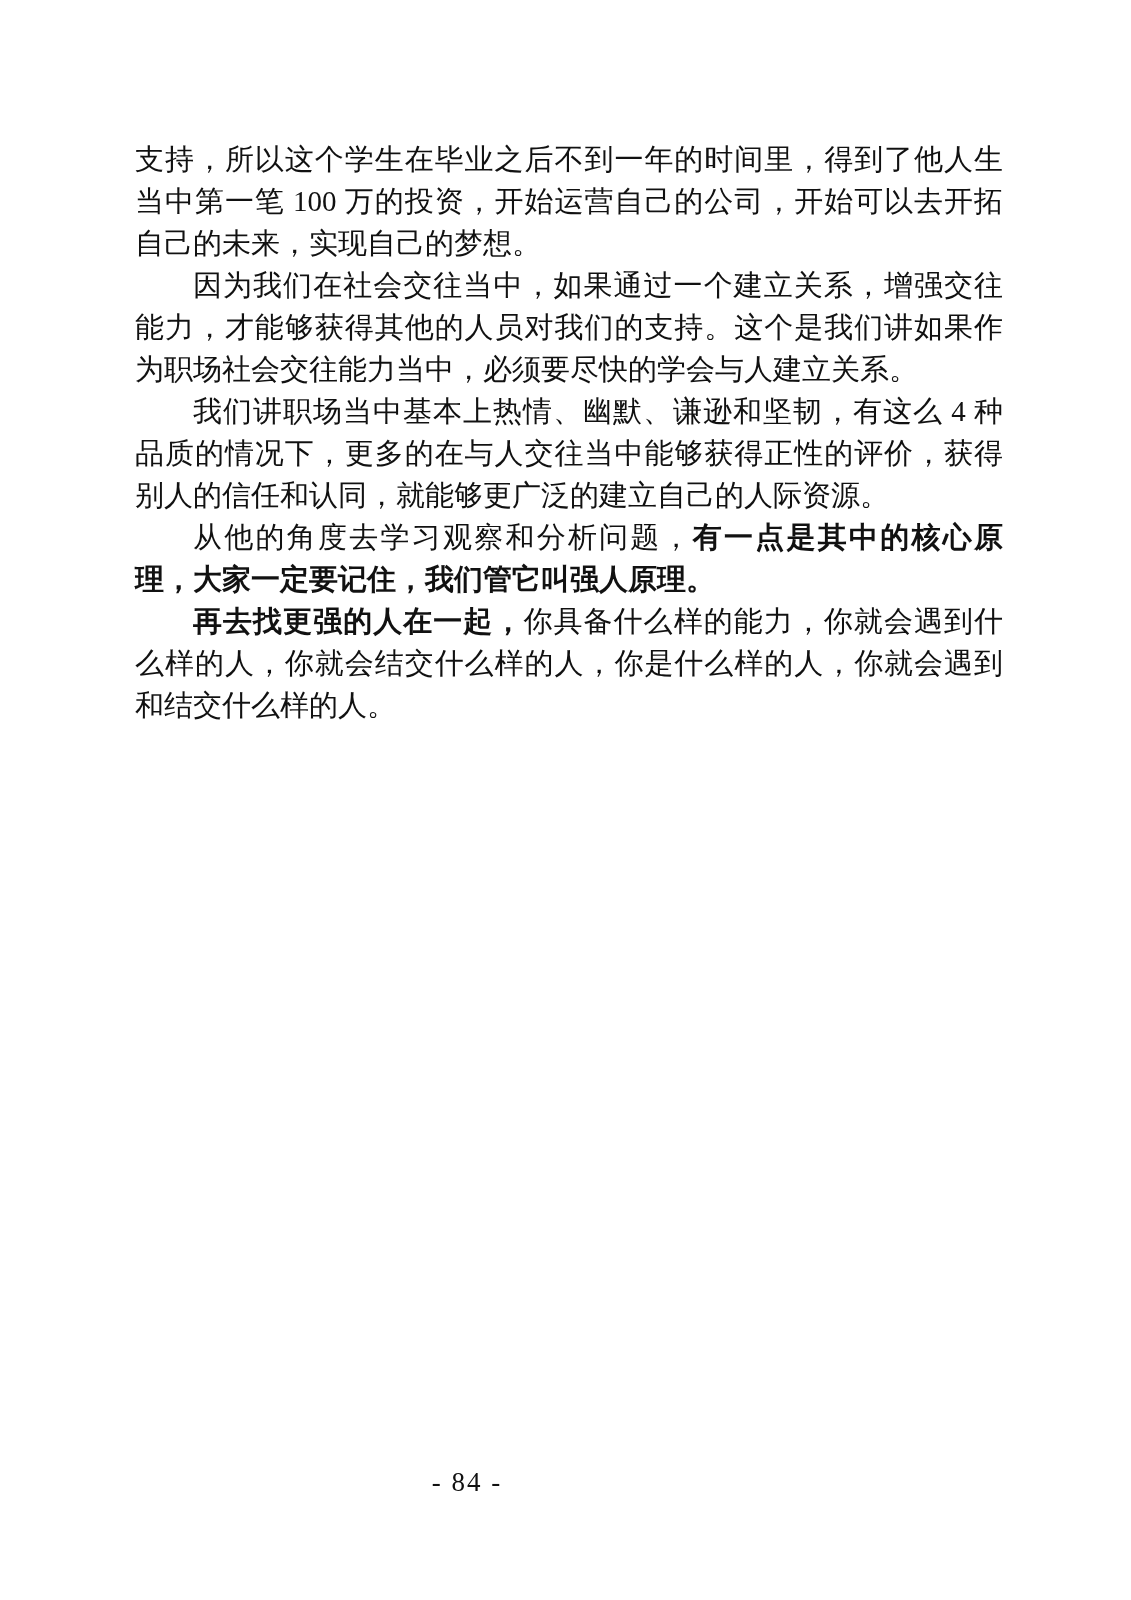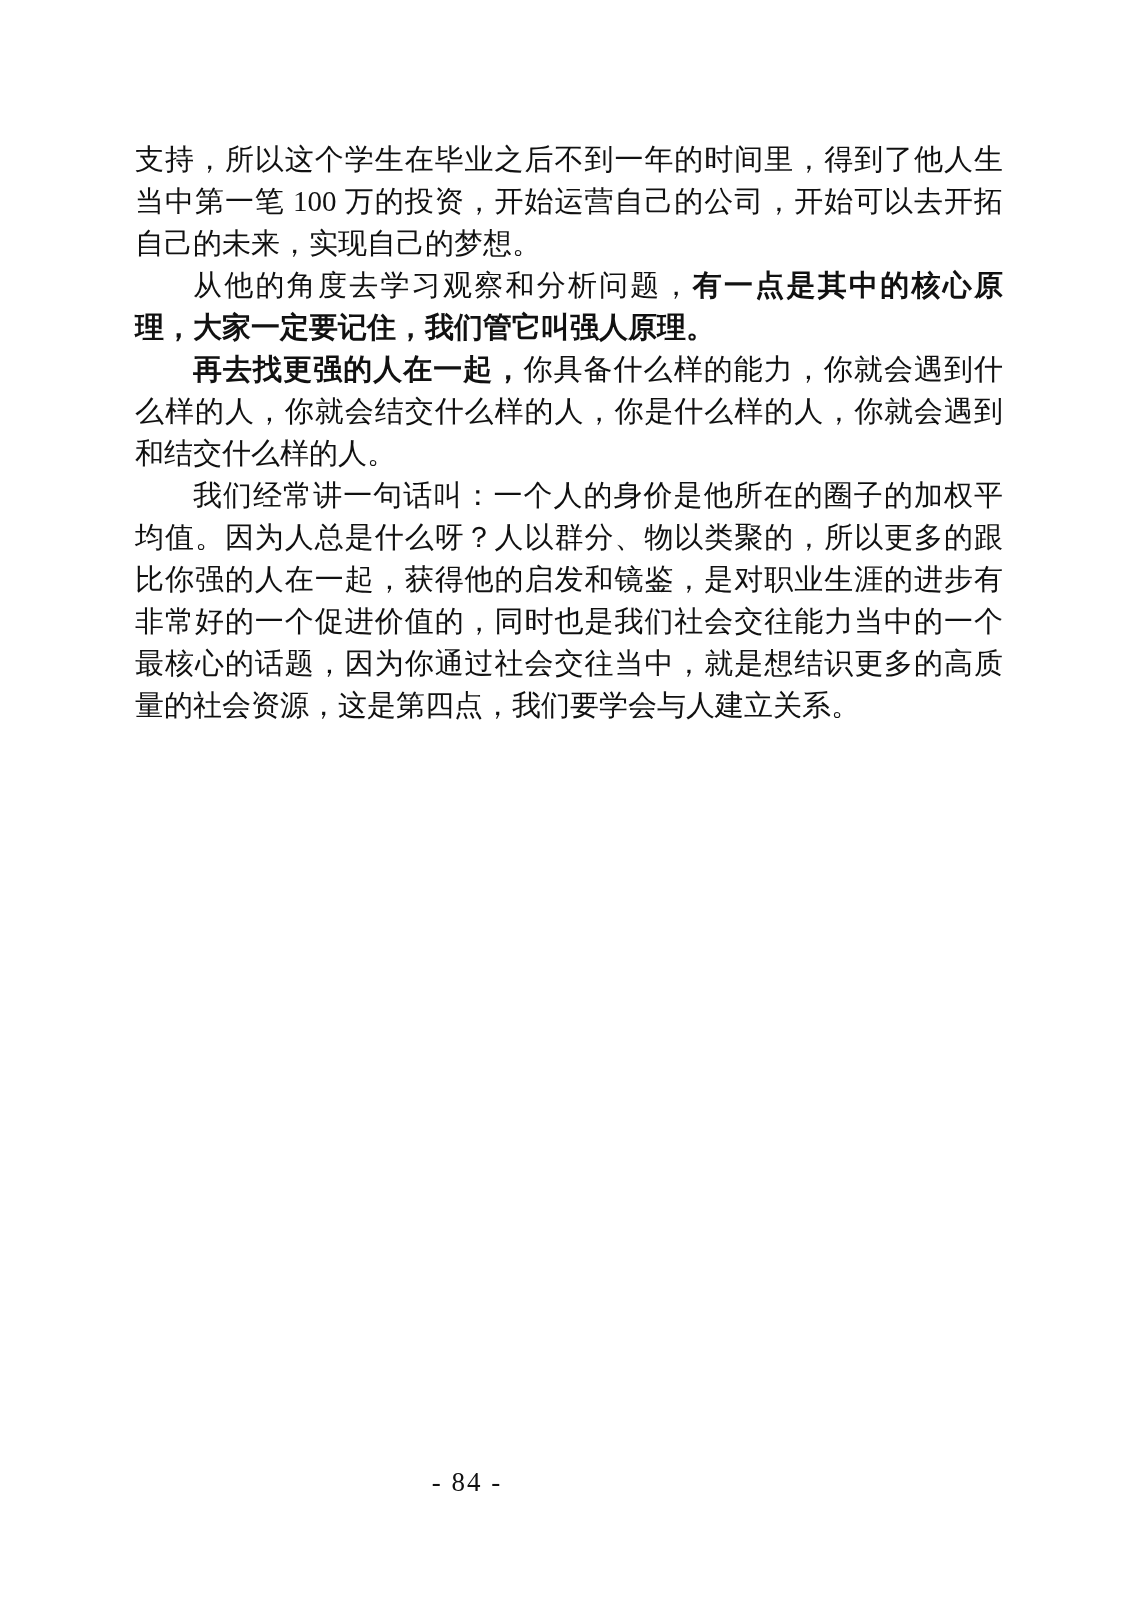--- a/index.html
+++ b/index.html
@@ -56,18 +56,19 @@
     color: #111111;
     letter-spacing: 2px;
   }
 </style>
 </head>
 <body>
 
 <div class="page">
   <div class="text-body" id="paragraphs">
       <p class="para"><span>支持，所以这个学生在毕业之后不到一年的时间里，得到了他人生当中第一笔 100 万的投资，开始运营自己的公司，开始可以去开拓自己的未来，实现自己的梦想。</span></p>
+      <p class="para indent"><span>因为我们在社会交往当中，如果通过一个建立关系，增强交往能力，才能够获得其他的人员对我们的支持。这个是我们讲如果作为职场社会交往能力当中，必须要尽快的学会与人建立关系。</span></p>
+      <p class="para indent"><span>我们讲职场当中基本上热情、幽默、谦逊和坚韧，有这么 4 种品质的情况下，更多的在与人交往当中能够获得正性的评价，获得别人的信任和认同，就能够更广泛的建立自己的人际资源。</span></p>
       <p class="para indent"><span>从他的角度去学习观察和分析问题，</span><b>有一点是其中的核心原理，大家一定要记住，我们管它叫强人原理。</b></p>
       <p class="para indent"><b>再去找更强的人在一起，</b><span>你具备什么样的能力，你就会遇到什么样的人，你就会结交什么样的人，你是什么样的人，你就会遇到和结交什么样的人。</span></p>
-      <p class="para indent"><span>我们经常讲一句话叫：一个人的身价是他所在的圈子的加权平均值。因为人总是什么呀？人以群分、物以类聚的，所以更多的跟比你强的人在一起，获得他的启发和镜鉴，是对职业生涯的进步有非常好的一个促进价值的，同时也是我们社会交往能力当中的一个最核心的话题，因为你通过社会交往当中，就是想结识更多的高质量的社会资源，这是第四点，我们要学会与人建立关系。</span></p>
     </div>
   <div class="page-footer">- 84 -</div>
 </div>
 
 </body></html>

